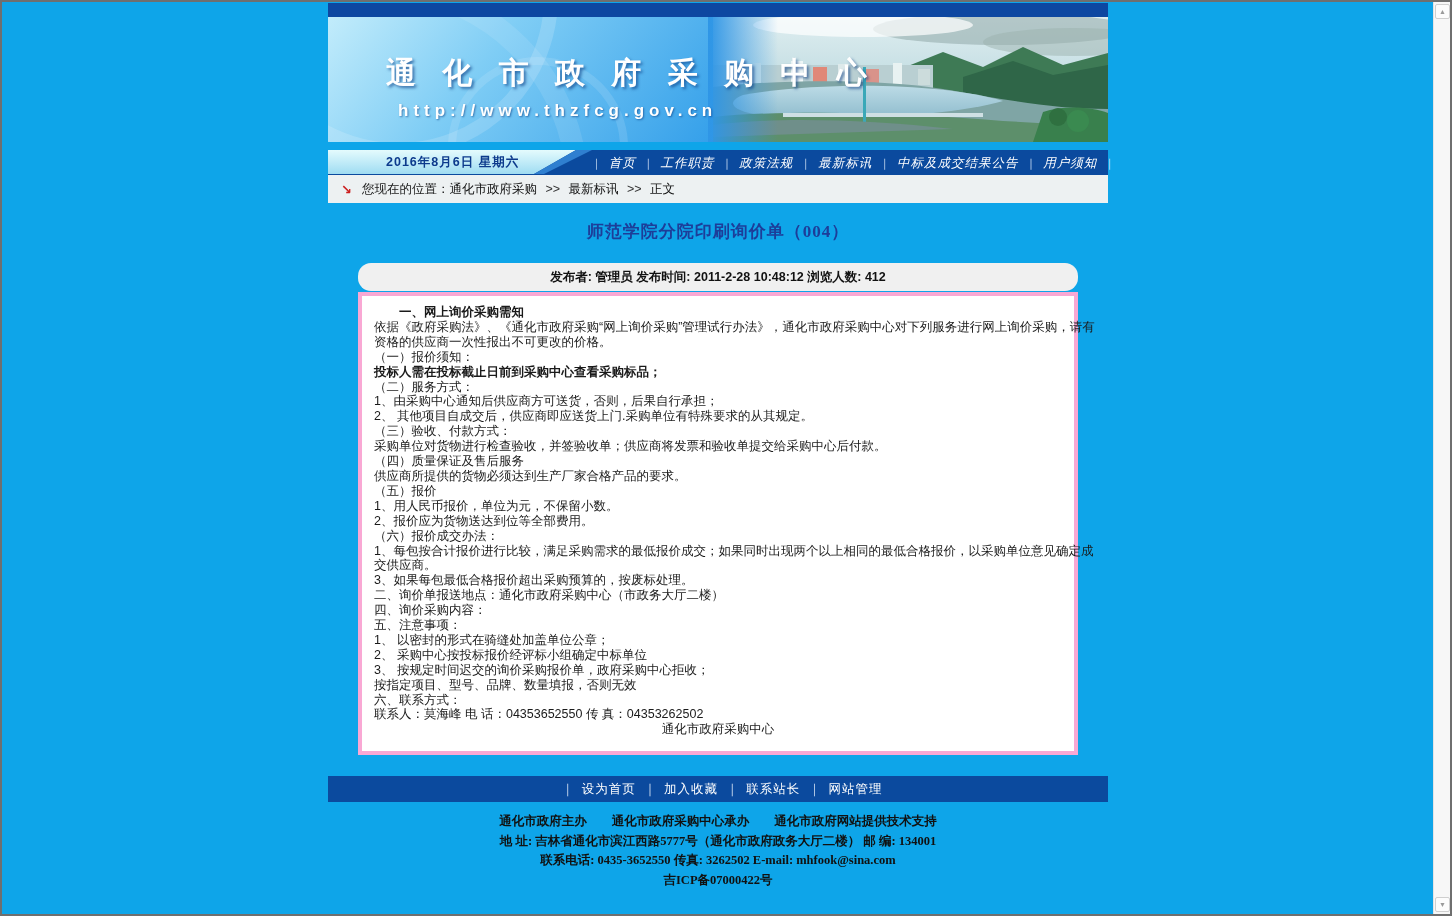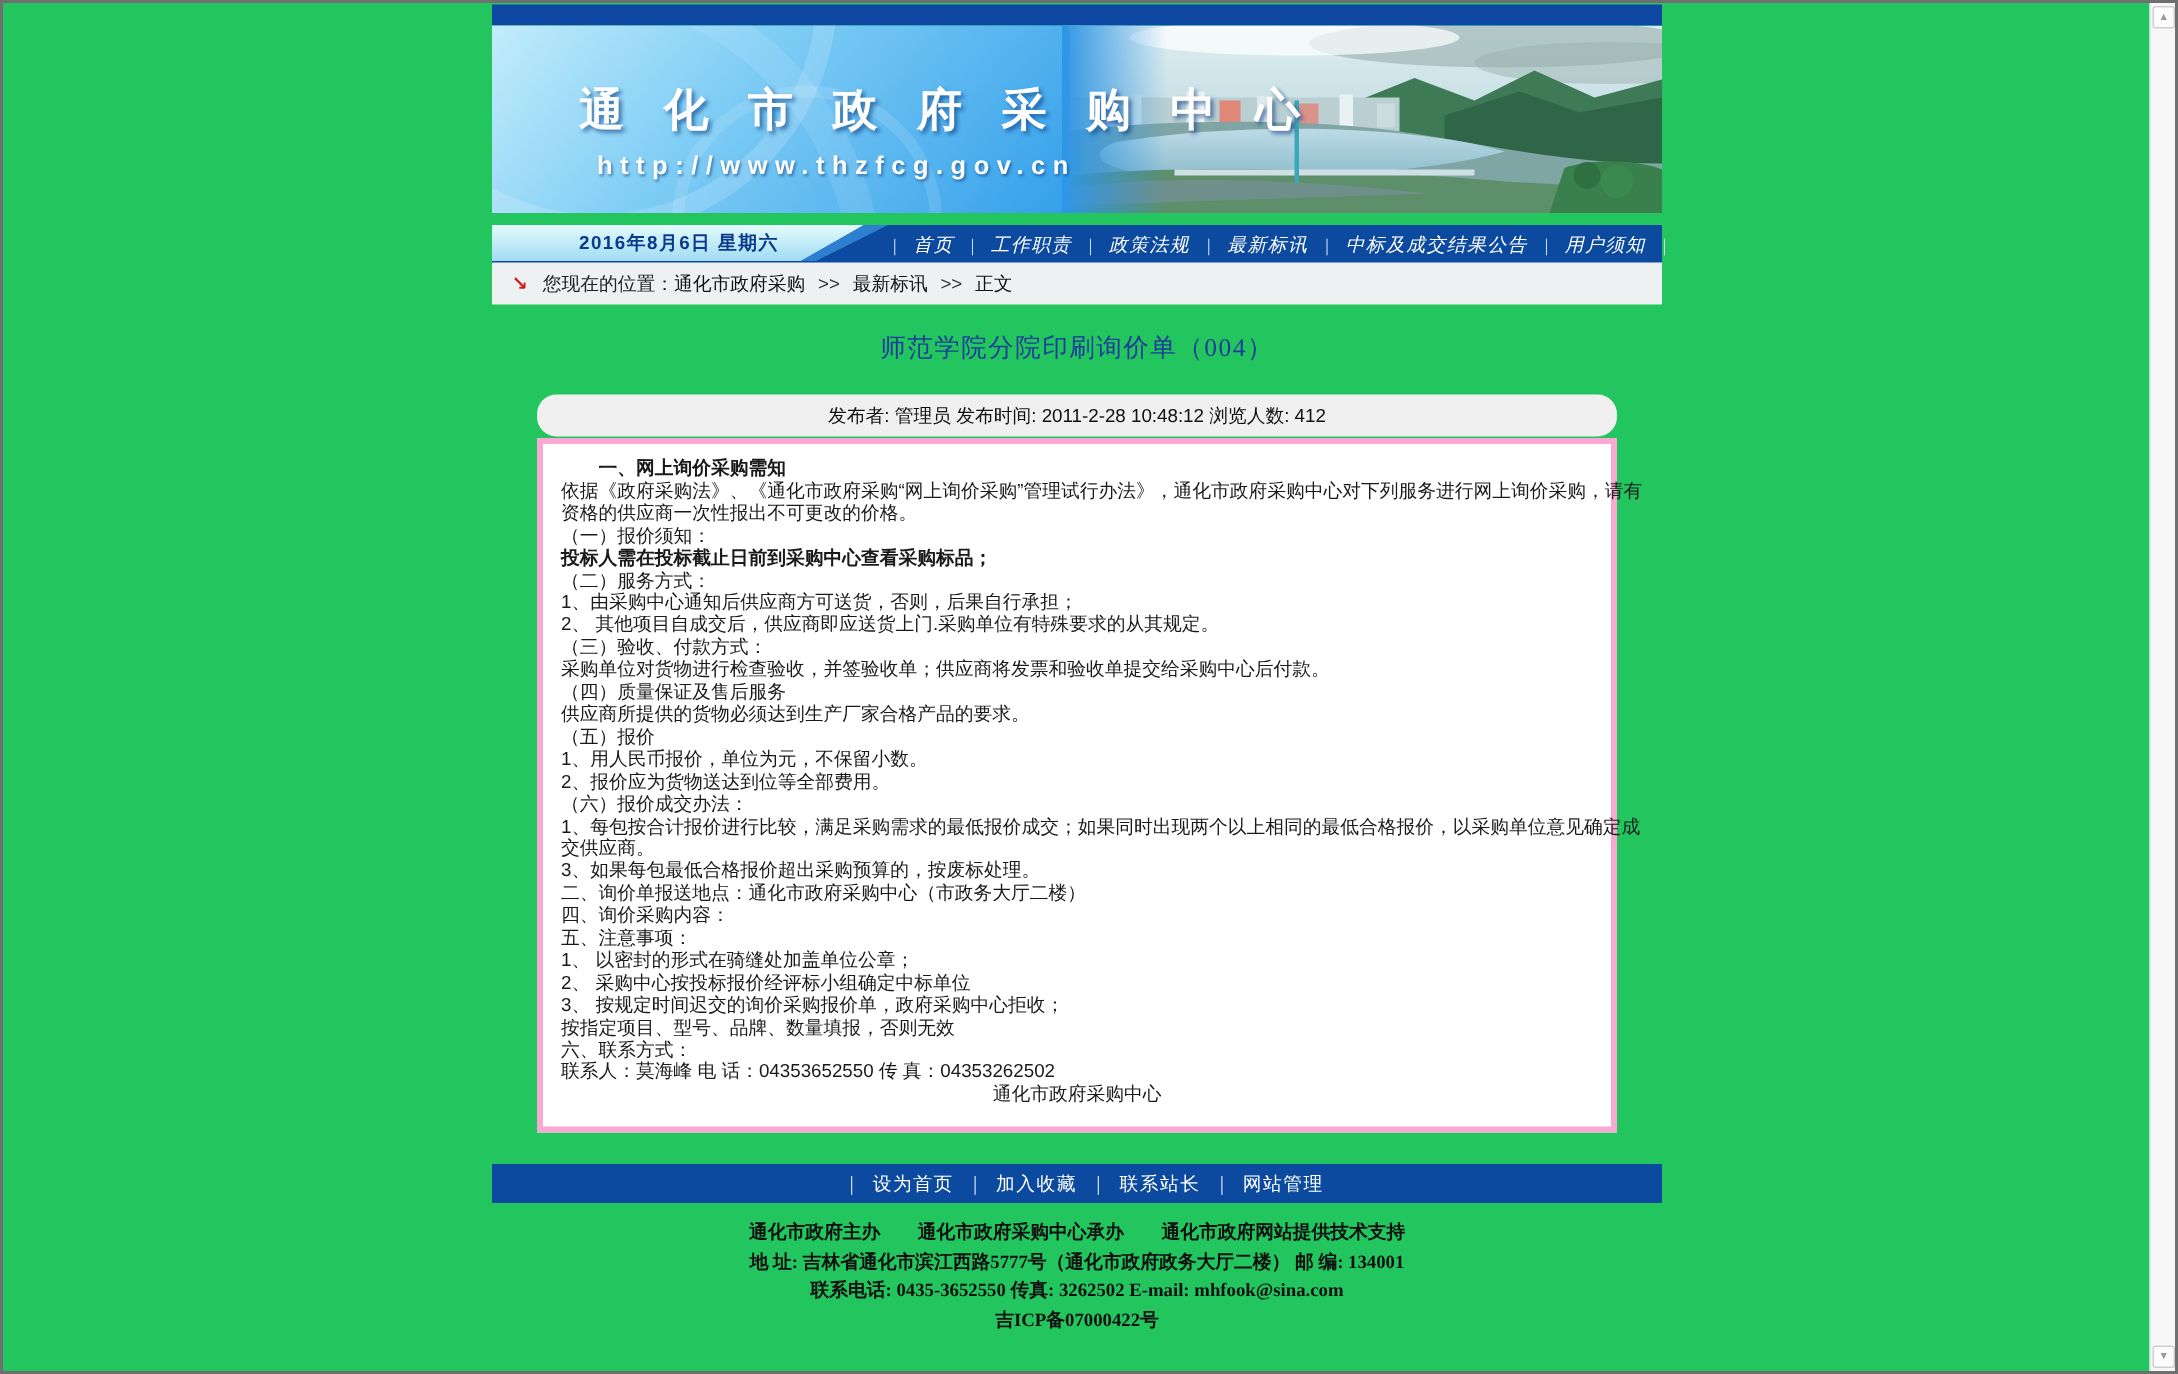--- a/index.html
+++ b/index.html
@@ -1,20 +1,20 @@
 <!DOCTYPE html>
 <html><head>
 <meta charset="utf-8">
 <style>
   * { margin:0; padding:0; box-sizing:border-box; }
   html,body { background:#fff; }
   body { font-family:"Liberation Sans","DejaVu Sans",sans-serif; }
   #page {
     position:relative; width:1452px; height:916px;
-    border:2px solid #6f6f6f; background:#22c55e; overflow:hidden;
+    border:2px solid #6f6f6f; background:#0ea5e9; overflow:hidden;
   }
   
   #scrollbar {
     position:absolute; top:0; right:0; width:17px; height:912px;
     background:#f7f7f7; border-left:1px solid #e4e4e4;
   }
   .sb-btn {
     position:absolute; left:1px; width:15px; height:15px;
     background:#fcfcfc; border:1px solid #cfcfcf; border-radius:2px;
     color:#9a9a9a; font-size:7px; line-height:13px; text-align:center;
@@ -82,27 +82,27 @@
     position:absolute; left:326px; top:173px; width:780px; height:28px;
     background:#edf1f2; display:flex; align-items:center;
     font-size:12.5px; color:#222;
   }
   #crumb-arrow { color:#cc1f1f; font-weight:bold; font-size:13px; margin:0 10px 0 13px; }
   #breadcrumb .crumb-sep { margin:0 5px; color:#333; }
   #breadcrumb .crumb-item { color:#111; }
   
   #article-title {
     position:absolute; left:326px; top:218px; width:780px; text-align:center;
-    color:#1d3d99; font-weight:normal; font-size:17px; letter-spacing:1px;
+    color:#1d3d99; font-weight:bold; font-size:17px; letter-spacing:1px;
     font-family:"Liberation Serif","DejaVu Serif",serif;
   }
   #infobar {
     position:absolute; left:356px; top:261px; width:720px; height:28px;
     background:#f0f0f0; text-align:center; line-height:28px;
-    font-weight:normal; font-size:12.5px; color:#111;border-radius:13px;
+    font-weight:bold; font-size:12.5px; color:#111;border-radius:13px;
   }
   #contentbox {
     position:absolute; left:356px; top:290px; width:720px; height:463px;
     border:4px solid #f9a8d4; background:#ffffff;
     padding:9px 12px 0 12px; font-size:12.5px; color:#1a1a1a;
   }
   #contentbox .line { line-height:14.9px; white-space:nowrap; }
   #contentbox .line.bold { font-weight:bold; }
   #contentbox .line.indent { text-indent:2em; }
   #contentbox .line.center { text-align:center; white-space:normal; }

